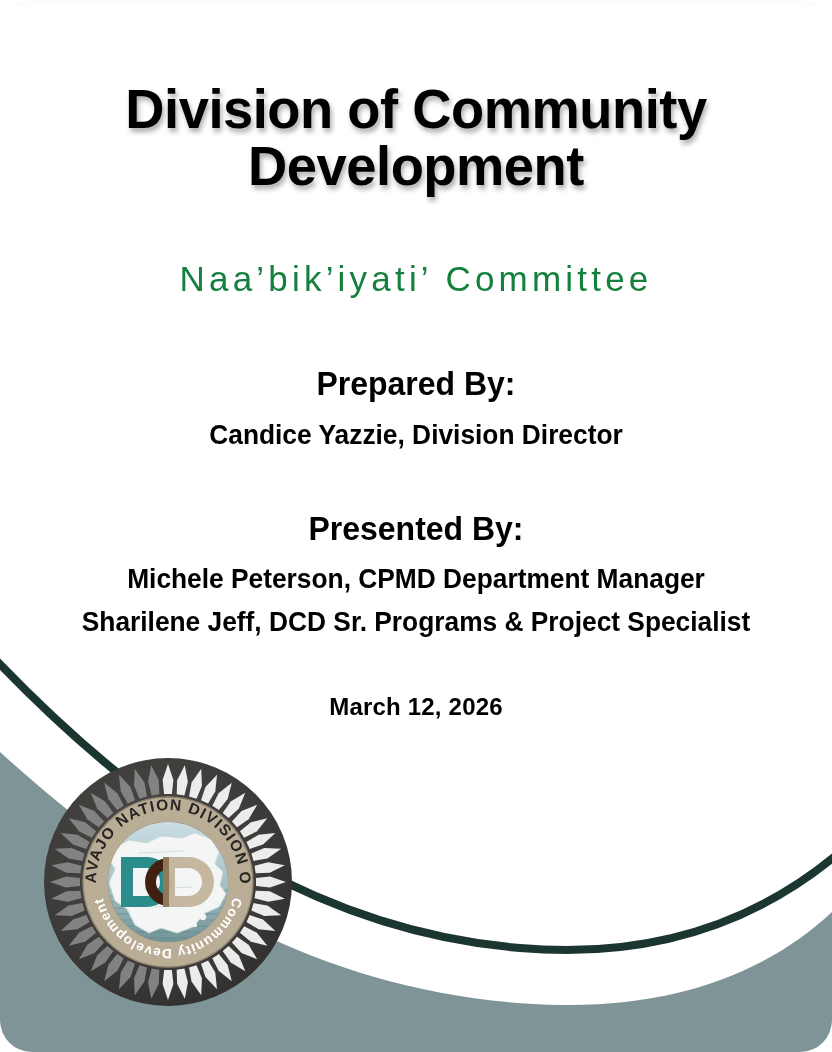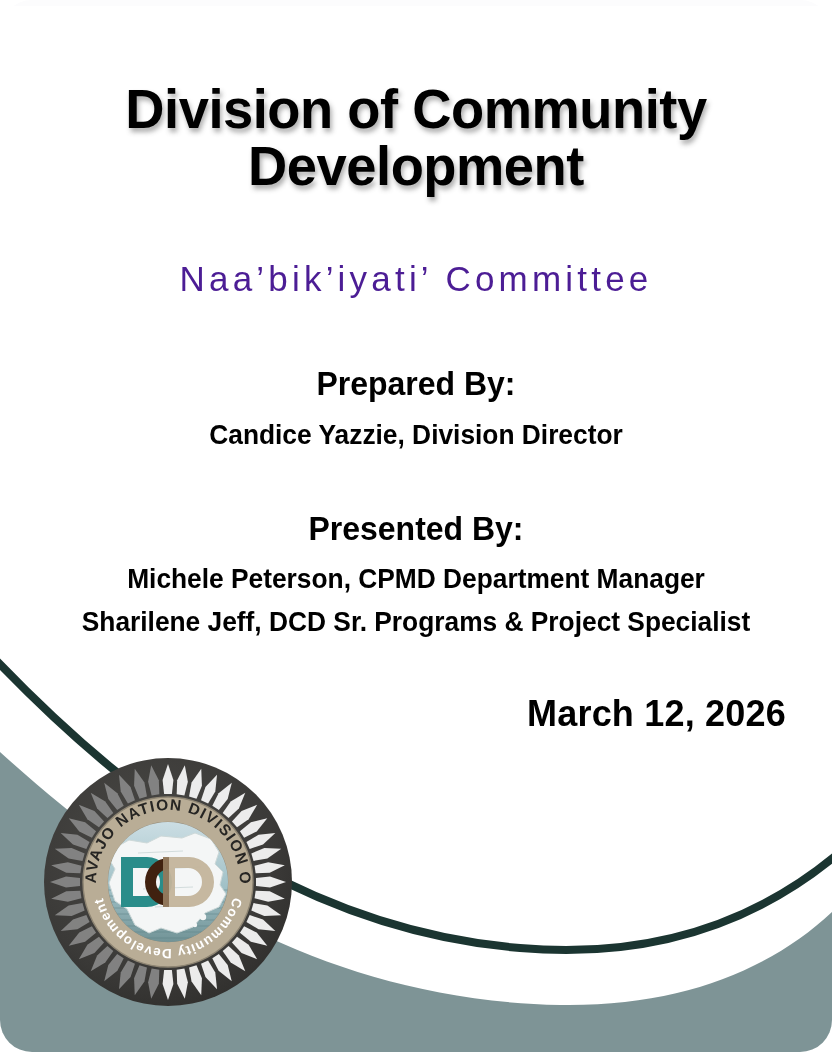--- a/index.html
+++ b/index.html
@@ -62,21 +62,21 @@
   }
 
   .slide-subtitle {
     position: absolute;
     left: 46px;
     top: 258px;
     width: 740px;
     font-size: 35px;
     font-weight: 400;
     letter-spacing: 4.2px;
-    color: #4c1d95;
+    color: #15803d;
     line-height: 1.2;
   }
 
   .credit-heading {
     position: absolute;
     left: 46px;
     width: 740px;
     font-size: 34px;
     font-weight: 700;
     color: #000000;
@@ -99,25 +99,24 @@
 
   #presented-heading { top: 510px; }
   #presented-name-1  { top: 562px; }
   #presented-name-2  { top: 605px; }
 
   .slide-date {
     position: absolute;
     left: 46px;
     top: 693px;
     width: 740px;
-    font-size: 36px;
+    font-size: 24px;
     font-weight: 700;
     letter-spacing: 0.2px;
     color: #000000;
-    text-align: right;
   }
 
   
   #dcd-seal {
     position: absolute;
     left: 43px;
     top: 757px;
     width: 250px;
     height: 250px;
   }

